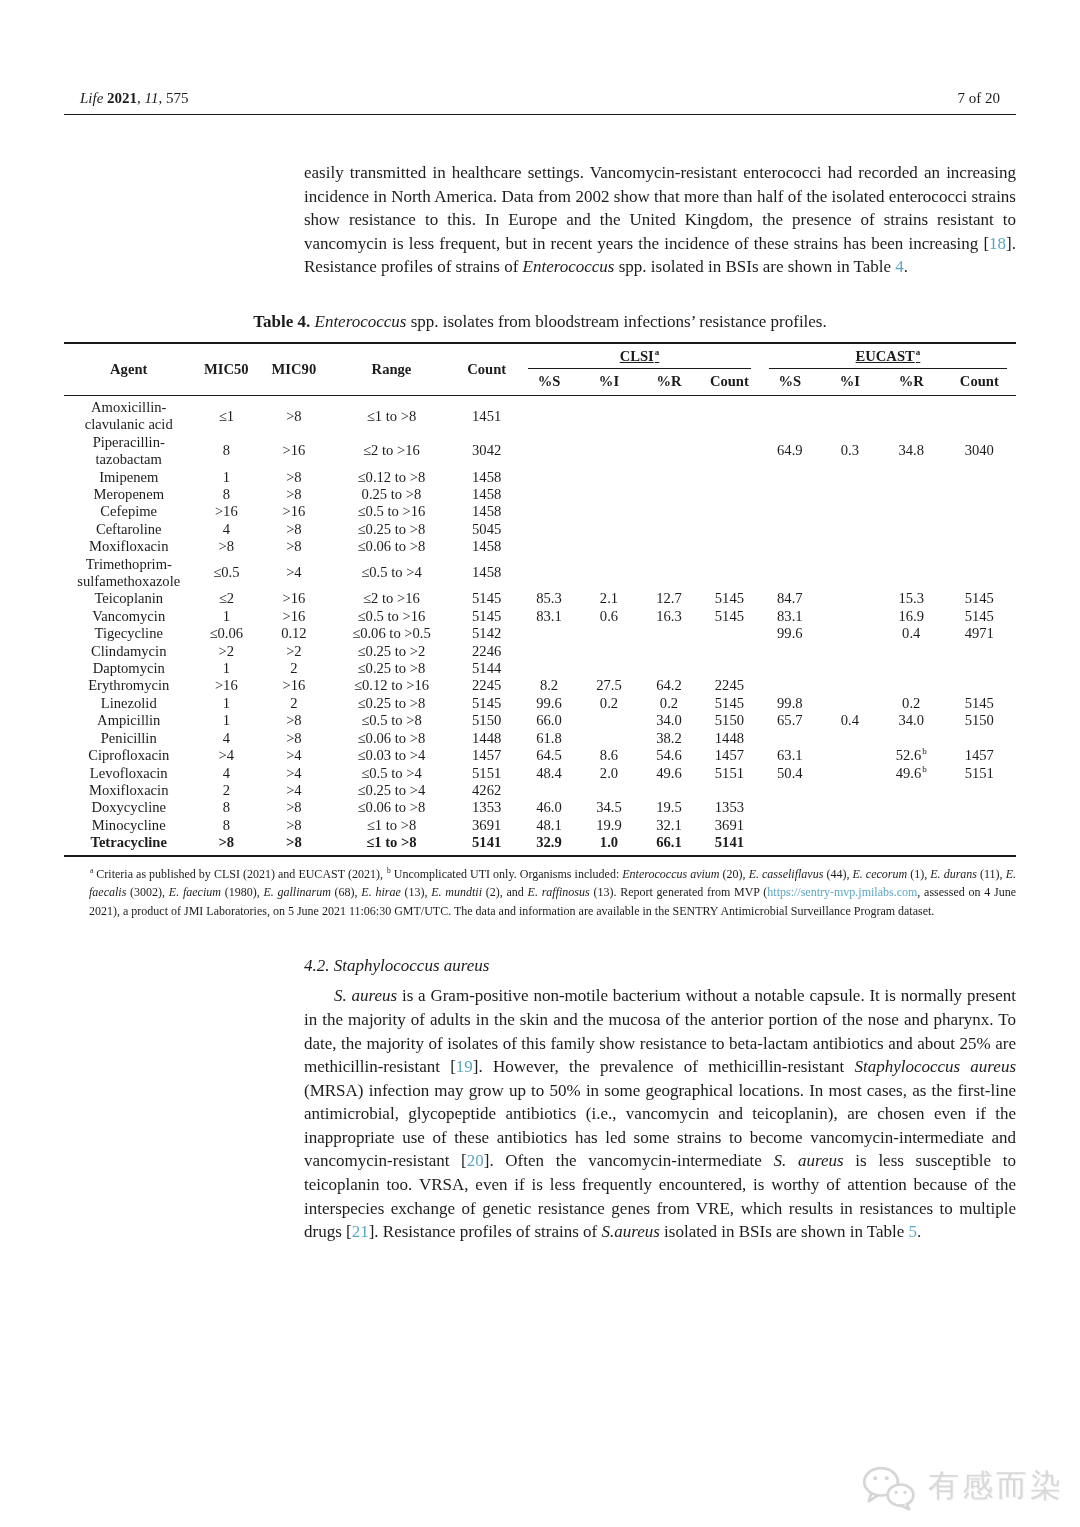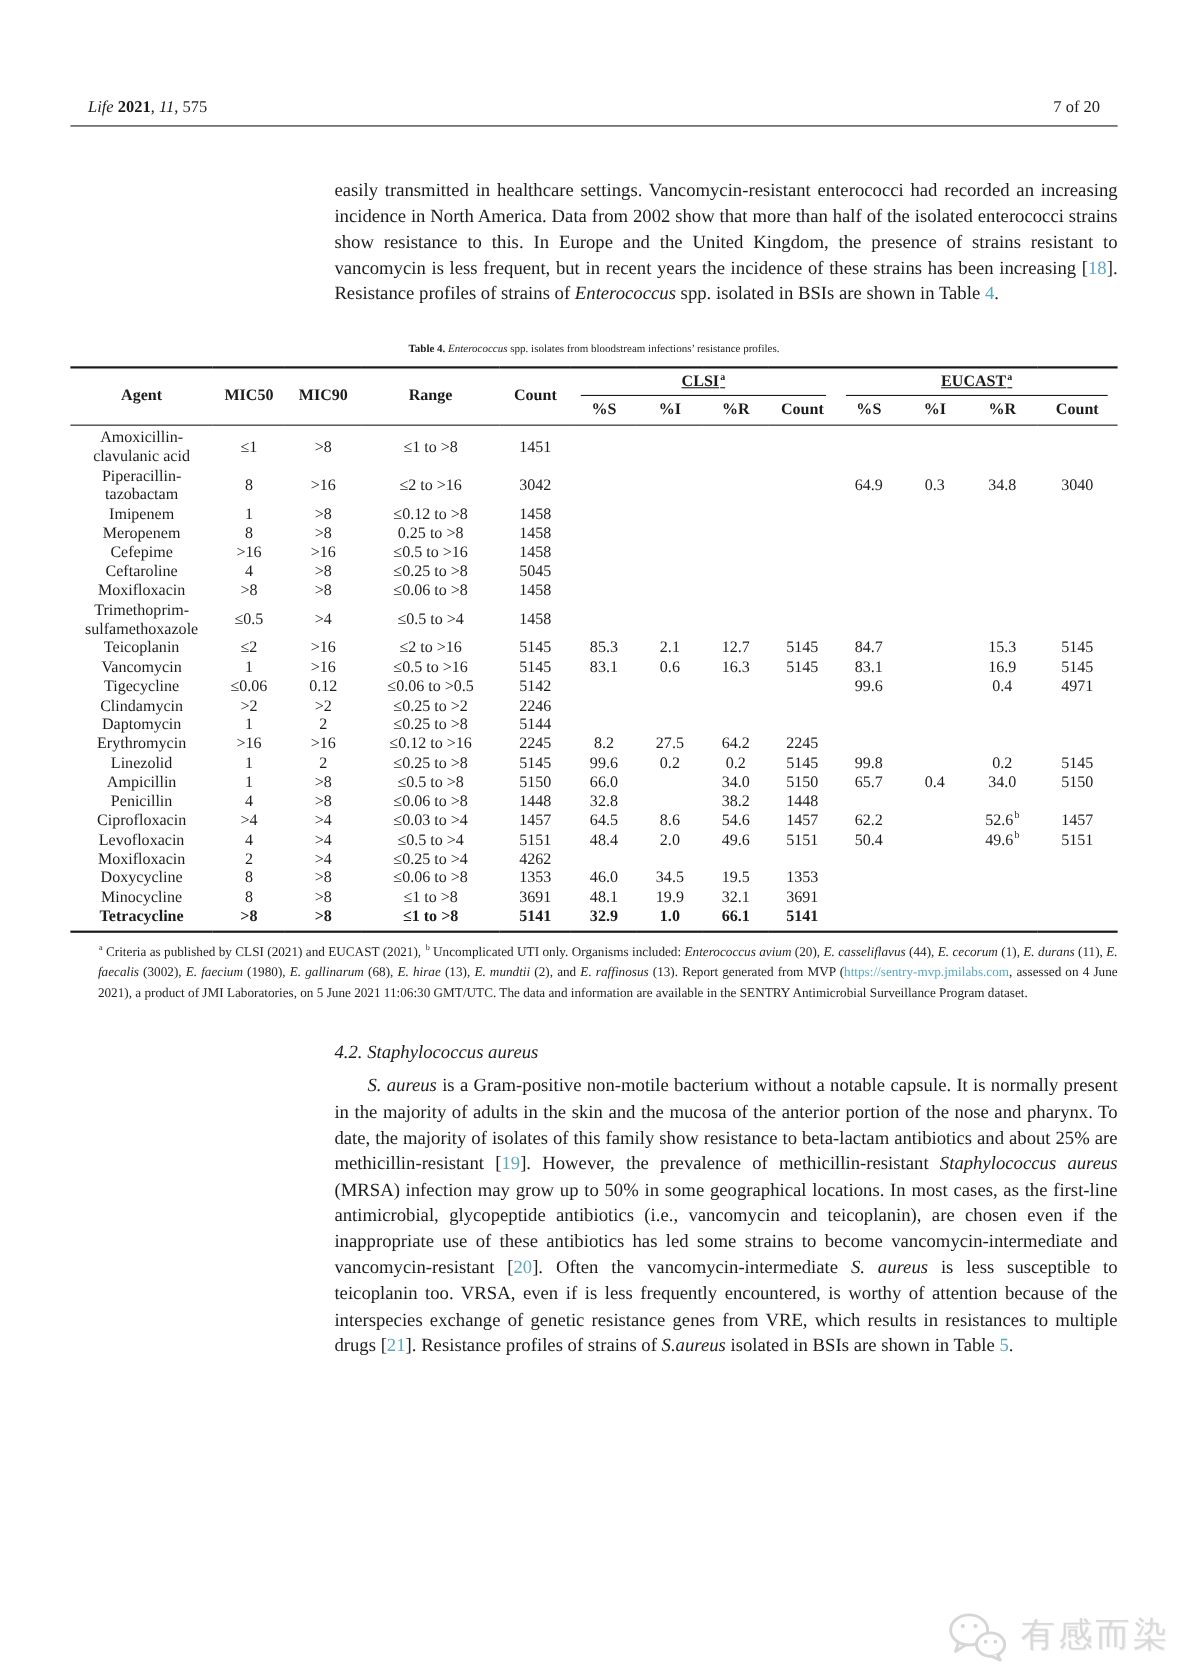--- a/index.html
+++ b/index.html
@@ -36,21 +36,21 @@
   }
   .body-text.indent-first{ text-indent:30px; margin-top:8px; }
   .section-heading{
     margin:36px 64px 0 304px;
     font-size:17px;font-weight:normal;font-style:italic;
   }
   
   .caption{
     margin:33px 64px 0;
     text-align:center;
-    font-size:10px;
+    font-size:17px;
   }
   
   .tbl{
     margin:10px 64px 0;
     width:952px;
     border-collapse:collapse;
     border-top:2.6px solid var(--rule);
     border-bottom:2.6px solid var(--rule);
     font-size:14.6px;
   }
@@ -391,40 +391,40 @@
           <td>0.4</td>
           <td>34.0</td>
           <td>5150</td>
         </tr>
         <tr>
           <td>Penicillin</td>
           <td>4</td>
           <td>&gt;8</td>
           <td>≤0.06 to &gt;8</td>
           <td>1448</td>
-          <td>32.8</td>
+          <td>61.8</td>
           <td></td>
           <td>38.2</td>
           <td>1448</td>
           <td></td>
           <td></td>
           <td></td>
           <td></td>
         </tr>
         <tr>
           <td>Ciprofloxacin</td>
           <td>&gt;4</td>
           <td>&gt;4</td>
           <td>≤0.03 to &gt;4</td>
           <td>1457</td>
           <td>64.5</td>
           <td>8.6</td>
           <td>54.6</td>
           <td>1457</td>
-          <td>62.2</td>
+          <td>63.1</td>
           <td></td>
           <td>52.6<sup>b</sup></td>
           <td>1457</td>
         </tr>
         <tr>
           <td>Levofloxacin</td>
           <td>4</td>
           <td>&gt;4</td>
           <td>≤0.5 to &gt;4</td>
           <td>5151</td>

